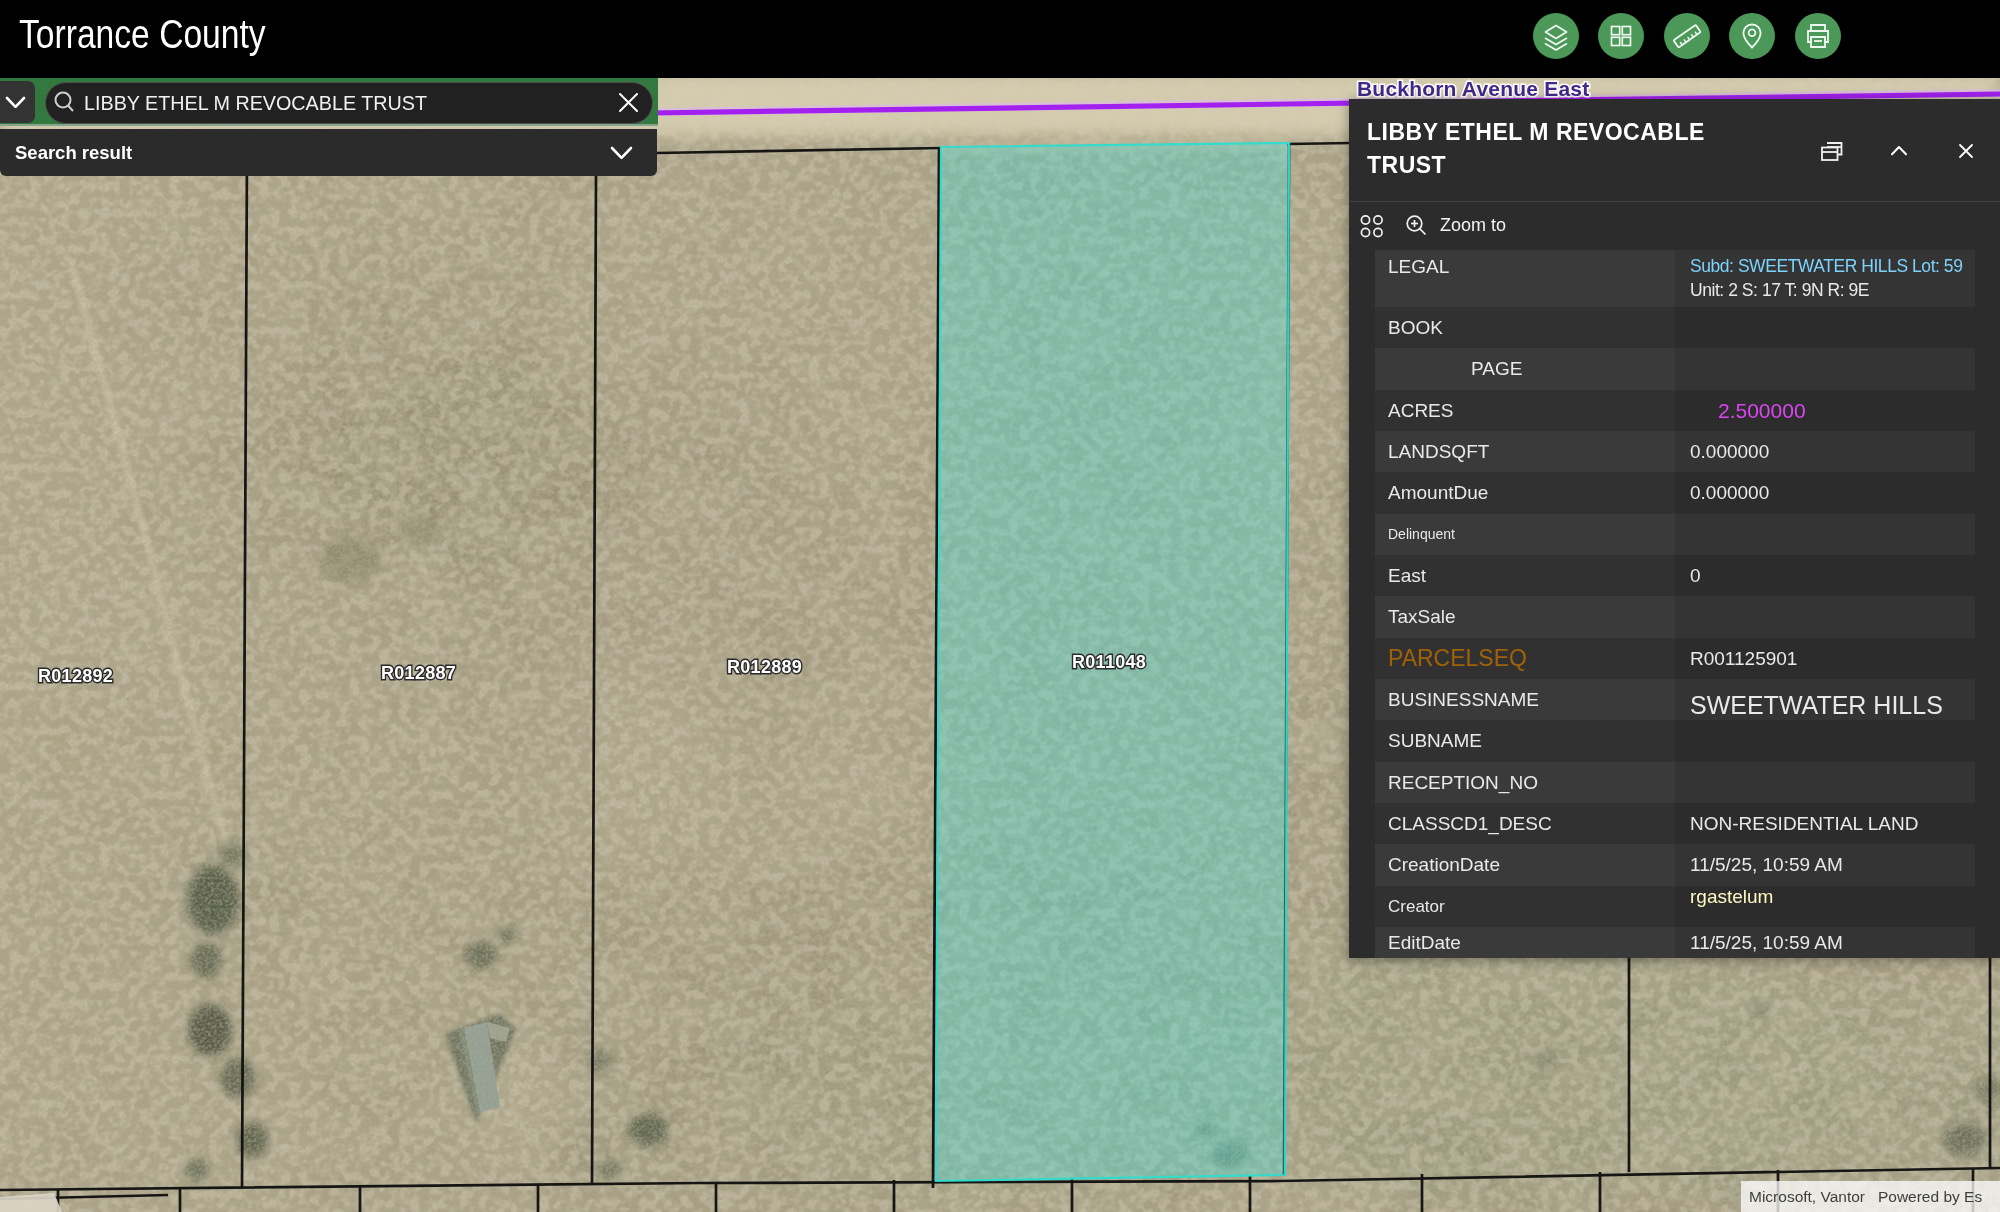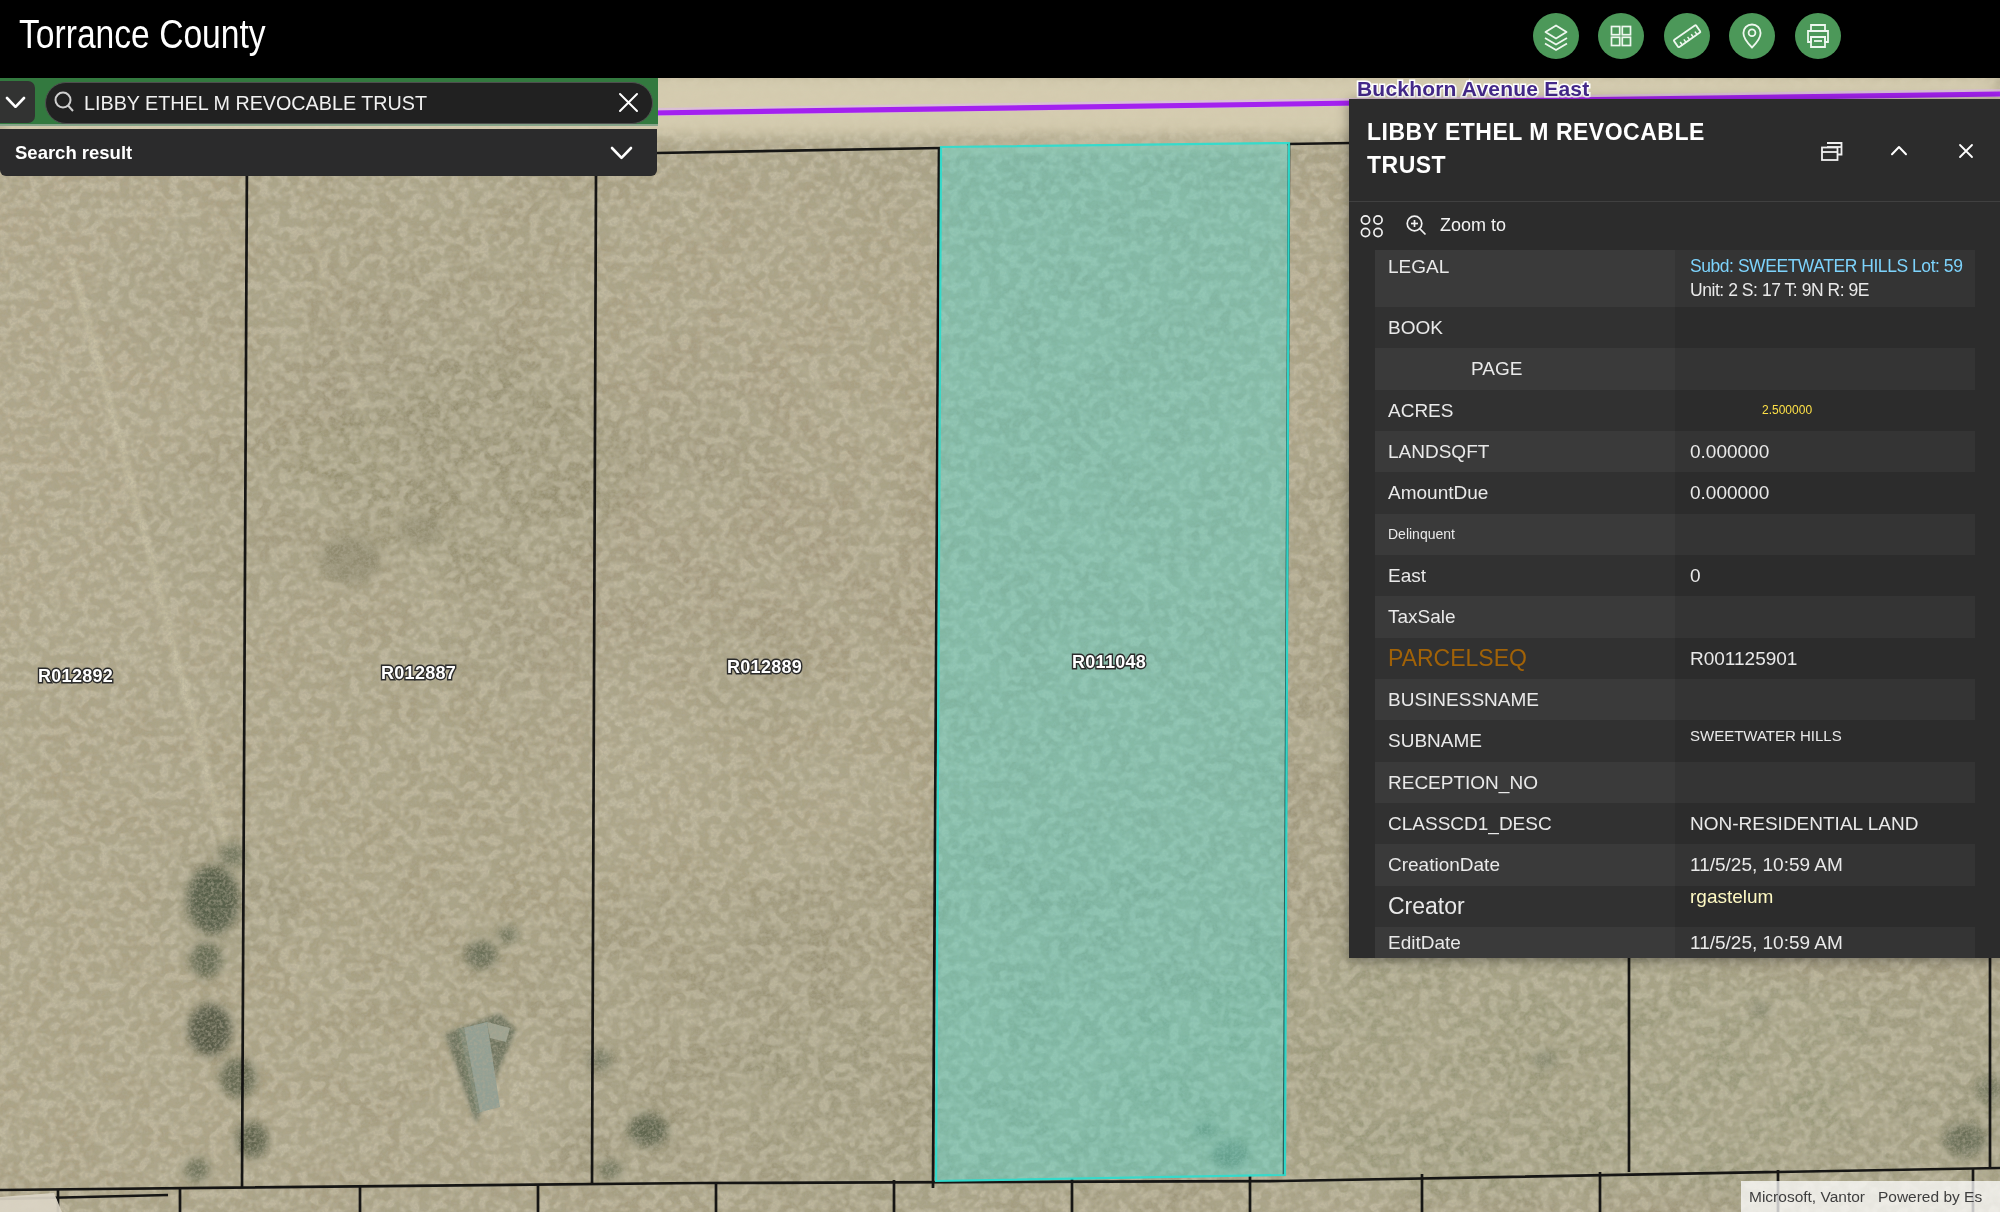--- a/index.html
+++ b/index.html
@@ -282,21 +282,21 @@
 <div style="position:absolute;left:1690px;top:278.5px;font-size:17.5px;line-height:23.5px;letter-spacing:-0.45px;color:#e9e9e9;white-space:nowrap">Unit: 2 S: 17 T: 9N R: 9E</div>
 <div style="position:absolute;left:1375px;top:307.0px;width:300px;height:41.30000000000001px;background:#313131"></div>
 <div style="position:absolute;left:1675px;top:307.0px;width:300px;height:41.30000000000001px;background:#2c2c2c"></div>
 <div style="position:absolute;left:1388px;top:307.0px;height:41.30000000000001px;line-height:41.30000000000001px;font-size:19px;color:#e9e9e9">BOOK</div>
 <div style="position:absolute;left:1375px;top:348.3px;width:300px;height:41.39999999999998px;background:#3a3a3a"></div>
 <div style="position:absolute;left:1675px;top:348.3px;width:300px;height:41.39999999999998px;background:#343434"></div>
 <div style="position:absolute;left:1471px;top:348.3px;height:41.39999999999998px;line-height:41.39999999999998px;font-size:19px;color:#e9e9e9">PAGE</div>
 <div style="position:absolute;left:1375px;top:389.7px;width:300px;height:41.30000000000001px;background:#313131"></div>
 <div style="position:absolute;left:1675px;top:389.7px;width:300px;height:41.30000000000001px;background:#2c2c2c"></div>
 <div style="position:absolute;left:1388px;top:389.7px;height:41.30000000000001px;line-height:41.30000000000001px;font-size:19px;color:#e9e9e9">ACRES</div>
-<div style="position:absolute;left:1762px;top:389.7px;height:41.30000000000001px;line-height:41.30000000000001px;font-size:12px;color:#fde047;white-space:nowrap">2.500000</div>
+<div style="position:absolute;left:1718px;top:389.7px;height:41.30000000000001px;line-height:41.30000000000001px;font-size:21px;color:#d946ef;white-space:nowrap">2.500000</div>
 <div style="position:absolute;left:1375px;top:431.0px;width:300px;height:41.30000000000001px;background:#3a3a3a"></div>
 <div style="position:absolute;left:1675px;top:431.0px;width:300px;height:41.30000000000001px;background:#343434"></div>
 <div style="position:absolute;left:1388px;top:431.0px;height:41.30000000000001px;line-height:41.30000000000001px;font-size:19px;color:#e9e9e9">LANDSQFT</div>
 <div style="position:absolute;left:1690px;top:431.0px;height:41.30000000000001px;line-height:41.30000000000001px;font-size:19px;color:#e9e9e9;white-space:nowrap">0.000000</div>
 <div style="position:absolute;left:1375px;top:472.3px;width:300px;height:41.400000000000034px;background:#313131"></div>
 <div style="position:absolute;left:1675px;top:472.3px;width:300px;height:41.400000000000034px;background:#2c2c2c"></div>
 <div style="position:absolute;left:1388px;top:472.3px;height:41.400000000000034px;line-height:41.400000000000034px;font-size:19px;color:#e9e9e9">AmountDue</div>
 <div style="position:absolute;left:1690px;top:472.3px;height:41.400000000000034px;line-height:41.400000000000034px;font-size:19px;color:#e9e9e9;white-space:nowrap">0.000000</div>
 <div style="position:absolute;left:1375px;top:513.7px;width:300px;height:41.299999999999955px;background:#3a3a3a"></div>
 <div style="position:absolute;left:1675px;top:513.7px;width:300px;height:41.299999999999955px;background:#343434"></div>
@@ -311,35 +311,35 @@
 <div style="position:absolute;left:1375px;top:637.7px;width:300px;height:41.299999999999955px;background:#313131"></div>
 <div style="position:absolute;left:1675px;top:637.7px;width:300px;height:41.299999999999955px;background:#2c2c2c"></div>
 <div style="position:absolute;left:1388px;top:637.7px;height:41.299999999999955px;line-height:41.299999999999955px;font-size:23px;color:#a16207">PARCELSEQ</div>
 <div style="position:absolute;left:1690px;top:637.7px;height:41.299999999999955px;line-height:41.299999999999955px;font-size:19px;color:#e9e9e9;white-space:nowrap">R001125901</div>
 <div style="position:absolute;left:1375px;top:679.0px;width:300px;height:41.299999999999955px;background:#3a3a3a"></div>
 <div style="position:absolute;left:1675px;top:679.0px;width:300px;height:41.299999999999955px;background:#343434"></div>
 <div style="position:absolute;left:1388px;top:679.0px;height:41.299999999999955px;line-height:41.299999999999955px;font-size:19px;color:#e9e9e9">BUSINESSNAME</div>
 <div style="position:absolute;left:1375px;top:720.3px;width:300px;height:41.40000000000009px;background:#313131"></div>
 <div style="position:absolute;left:1675px;top:720.3px;width:300px;height:41.40000000000009px;background:#2c2c2c"></div>
 <div style="position:absolute;left:1388px;top:720.3px;height:41.40000000000009px;line-height:41.40000000000009px;font-size:19px;color:#e9e9e9">SUBNAME</div>
-<div style="position:absolute;left:1690px;top:715px;height:41.40000000000009px;line-height:41.40000000000009px;font-size:15px;color:#e9e9e9;white-space:nowrap">SWEETWATER HILLS</div>
+<div style="position:absolute;left:1690px;top:685px;height:41.40000000000009px;line-height:41.40000000000009px;font-size:25px;color:#e9e9e9;white-space:nowrap">SWEETWATER HILLS</div>
 <div style="position:absolute;left:1375px;top:761.7px;width:300px;height:41.299999999999955px;background:#3a3a3a"></div>
 <div style="position:absolute;left:1675px;top:761.7px;width:300px;height:41.299999999999955px;background:#343434"></div>
 <div style="position:absolute;left:1388px;top:761.7px;height:41.299999999999955px;line-height:41.299999999999955px;font-size:19px;color:#e9e9e9">RECEPTION_NO</div>
 <div style="position:absolute;left:1375px;top:803.0px;width:300px;height:41.299999999999955px;background:#313131"></div>
 <div style="position:absolute;left:1675px;top:803.0px;width:300px;height:41.299999999999955px;background:#2c2c2c"></div>
 <div style="position:absolute;left:1388px;top:803.0px;height:41.299999999999955px;line-height:41.299999999999955px;font-size:19px;color:#e9e9e9">CLASSCD1_DESC</div>
 <div style="position:absolute;left:1690px;top:803.0px;height:41.299999999999955px;line-height:41.299999999999955px;font-size:19px;color:#e9e9e9;white-space:nowrap">NON-RESIDENTIAL LAND</div>
 <div style="position:absolute;left:1375px;top:844.3px;width:300px;height:41.40000000000009px;background:#3a3a3a"></div>
 <div style="position:absolute;left:1675px;top:844.3px;width:300px;height:41.40000000000009px;background:#343434"></div>
 <div style="position:absolute;left:1388px;top:844.3px;height:41.40000000000009px;line-height:41.40000000000009px;font-size:19px;color:#e9e9e9">CreationDate</div>
 <div style="position:absolute;left:1690px;top:844.3px;height:41.40000000000009px;line-height:41.40000000000009px;font-size:19px;color:#e9e9e9;white-space:nowrap">11/5/25, 10:59 AM</div>
 <div style="position:absolute;left:1375px;top:885.7px;width:300px;height:41.299999999999955px;background:#313131"></div>
 <div style="position:absolute;left:1675px;top:885.7px;width:300px;height:41.299999999999955px;background:#2c2c2c"></div>
-<div style="position:absolute;left:1388px;top:885.7px;height:41.299999999999955px;line-height:41.299999999999955px;font-size:23px;color:#e9e9e9">Creator</div>
+<div style="position:absolute;left:1388px;top:885.7px;height:41.299999999999955px;line-height:41.299999999999955px;font-size:17px;color:#e9e9e9">Creator</div>
 <div style="position:absolute;left:1690px;top:876px;height:41.299999999999955px;line-height:41.299999999999955px;font-size:19px;color:#fef9c3;white-space:nowrap">rgastelum</div>
 <div style="position:absolute;left:1375px;top:927.0px;width:300px;height:31.0px;background:#3a3a3a"></div>
 <div style="position:absolute;left:1675px;top:927.0px;width:300px;height:31.0px;background:#343434"></div>
 <div style="position:absolute;left:1388px;top:927.0px;height:31.0px;line-height:31.0px;font-size:19px;color:#e9e9e9">EditDate</div>
 <div style="position:absolute;left:1690px;top:927.0px;height:31.0px;line-height:31.0px;font-size:19px;color:#e9e9e9;white-space:nowrap">11/5/25, 10:59 AM</div>
 
 <div style="position:absolute;left:1741px;top:1181px;width:259px;height:31px;background:rgba(255,255,255,0.75)"></div>
 <div style="position:absolute;left:1749px;top:1181px;height:22px;line-height:31px;font-size:15.5px;color:#3e3e3e;white-space:nowrap">Microsoft, Vantor &nbsp;&nbsp;Powered by Es</div>
 
 </body></html>

